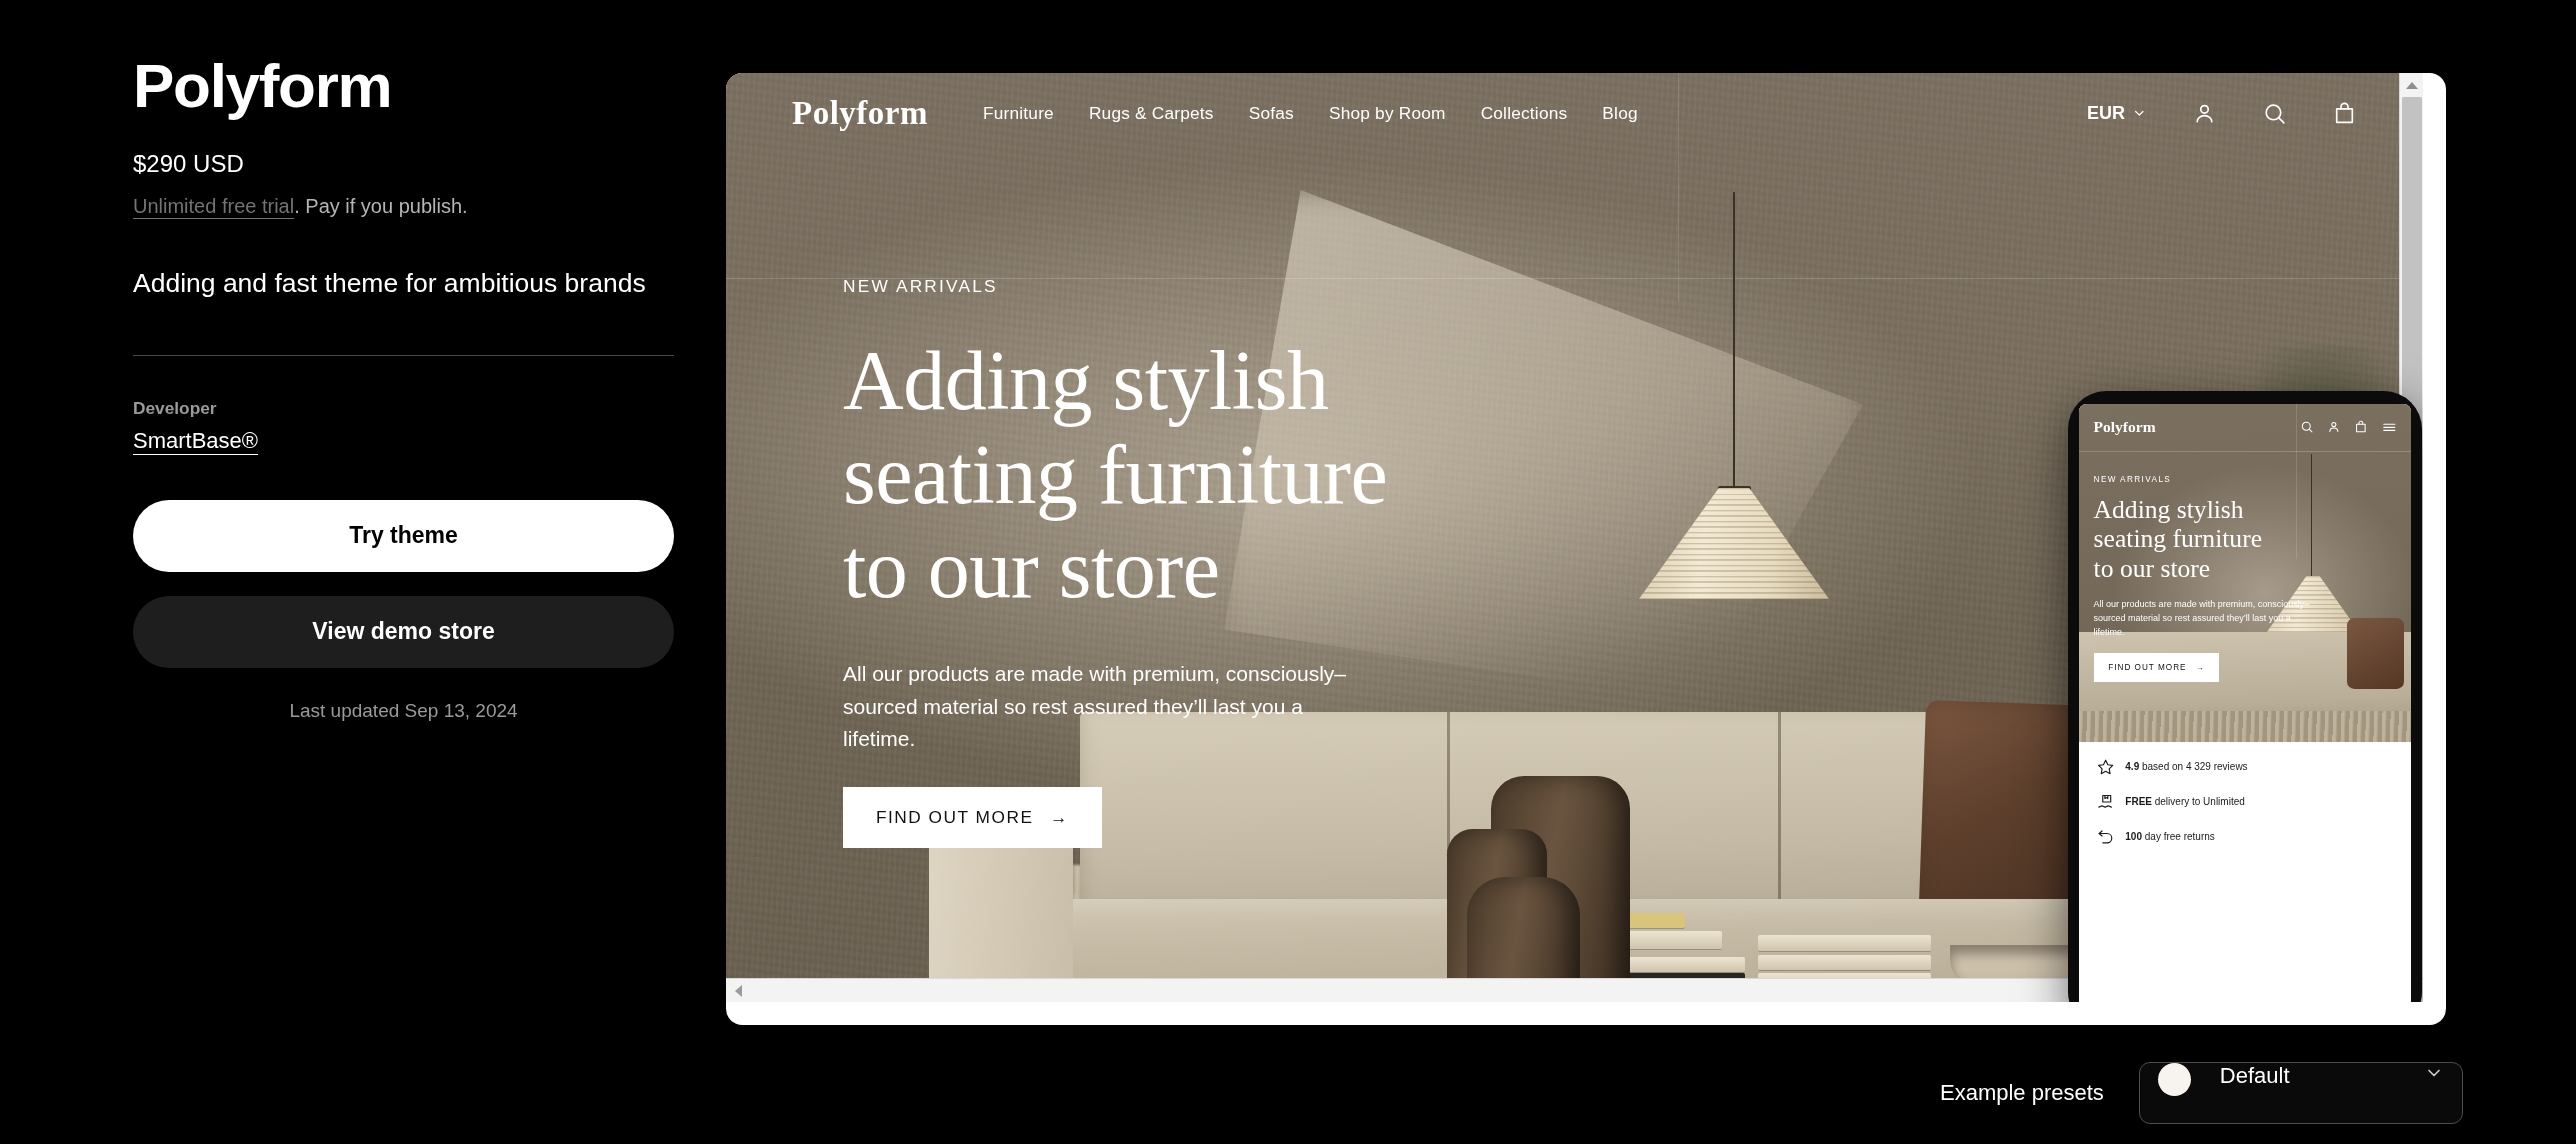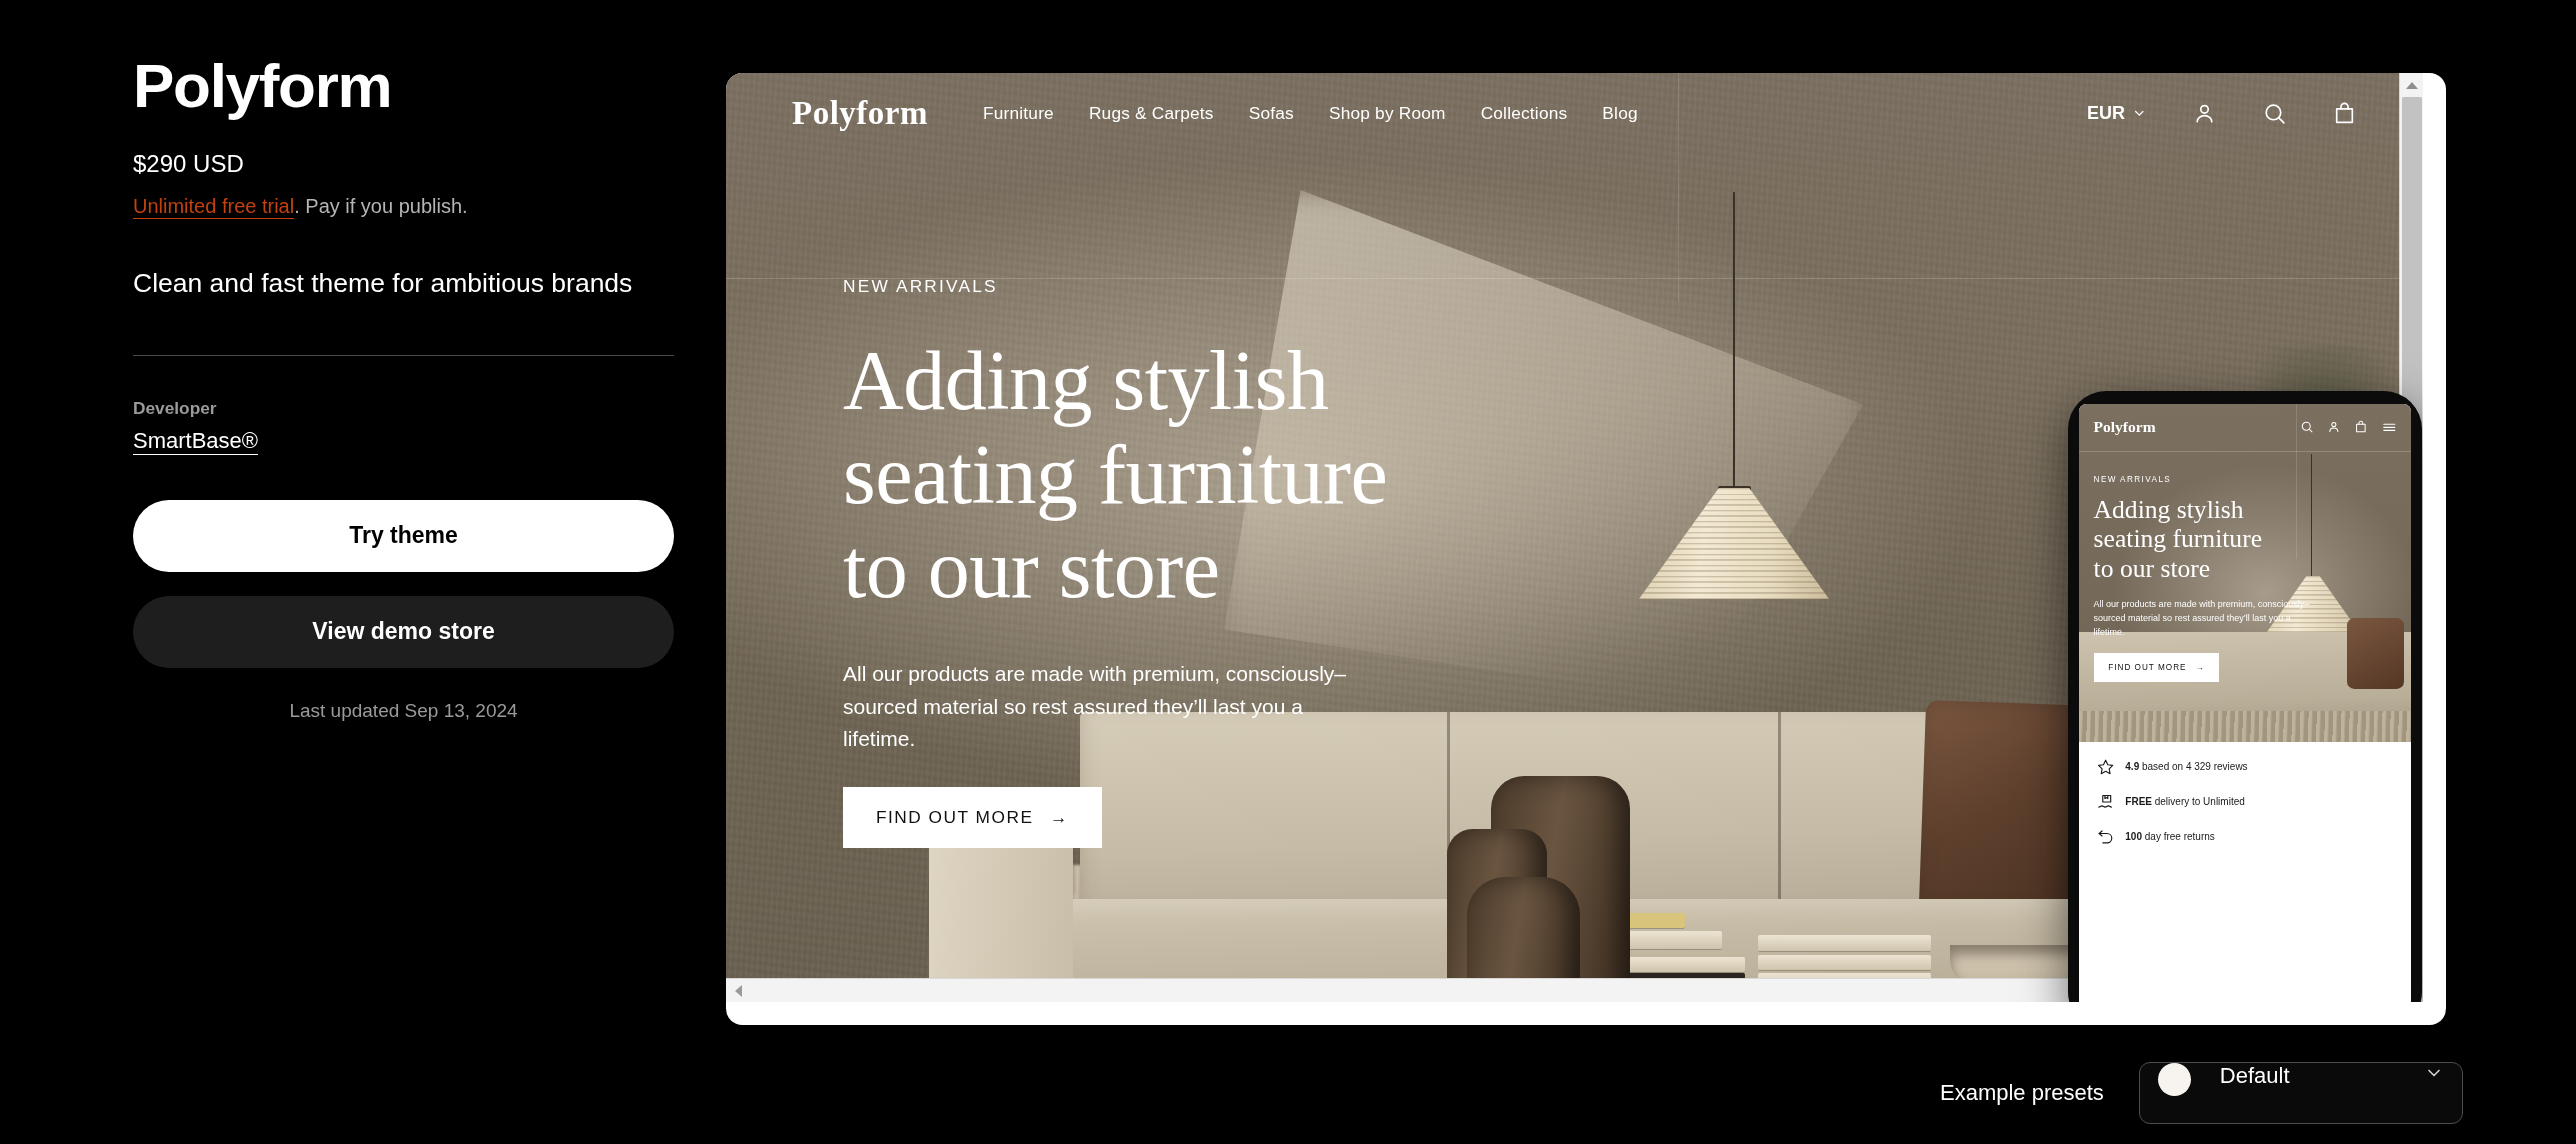--- a/index.html
+++ b/index.html
@@ -43,21 +43,21 @@
     font-weight: 400;
   }
 
   .trial-line {
     margin-top: 14.6px;
     font-size: 20px;
     color: #b5b5b5;
     line-height: 1.35;
   }
   .trial-link {
-    color: #c2410c;
+    color: #737373;
     text-decoration: underline;
     text-underline-offset: 4.6px;
     text-decoration-thickness: 0.9px;
   }
 
   .tagline {
     margin-top: 46px;
     font-size: 26.5px;
     color: #ffffff;
     line-height: 1.3;
@@ -536,21 +536,21 @@
   <div class="info-panel">
 
     <h1 class="theme-title">Polyform</h1>
 
     <div class="price">$290 USD</div>
 
     <div class="trial-line">
       <a class="trial-link" href="#">Unlimited free trial</a><span>. Pay if you publish.</span>
     </div>
 
-    <div class="tagline">Clean and fast theme for ambitious brands</div>
+    <div class="tagline">Adding and fast theme for ambitious brands</div>
 
     <div class="divider"></div>
 
     <div class="dev-label">Developer</div>
     <a class="dev-name" href="#">SmartBase®</a>
 
     <button class="btn btn-primary">Try theme</button>
     <button class="btn btn-secondary">View demo store</button>
 
     <div class="meta-lines">

